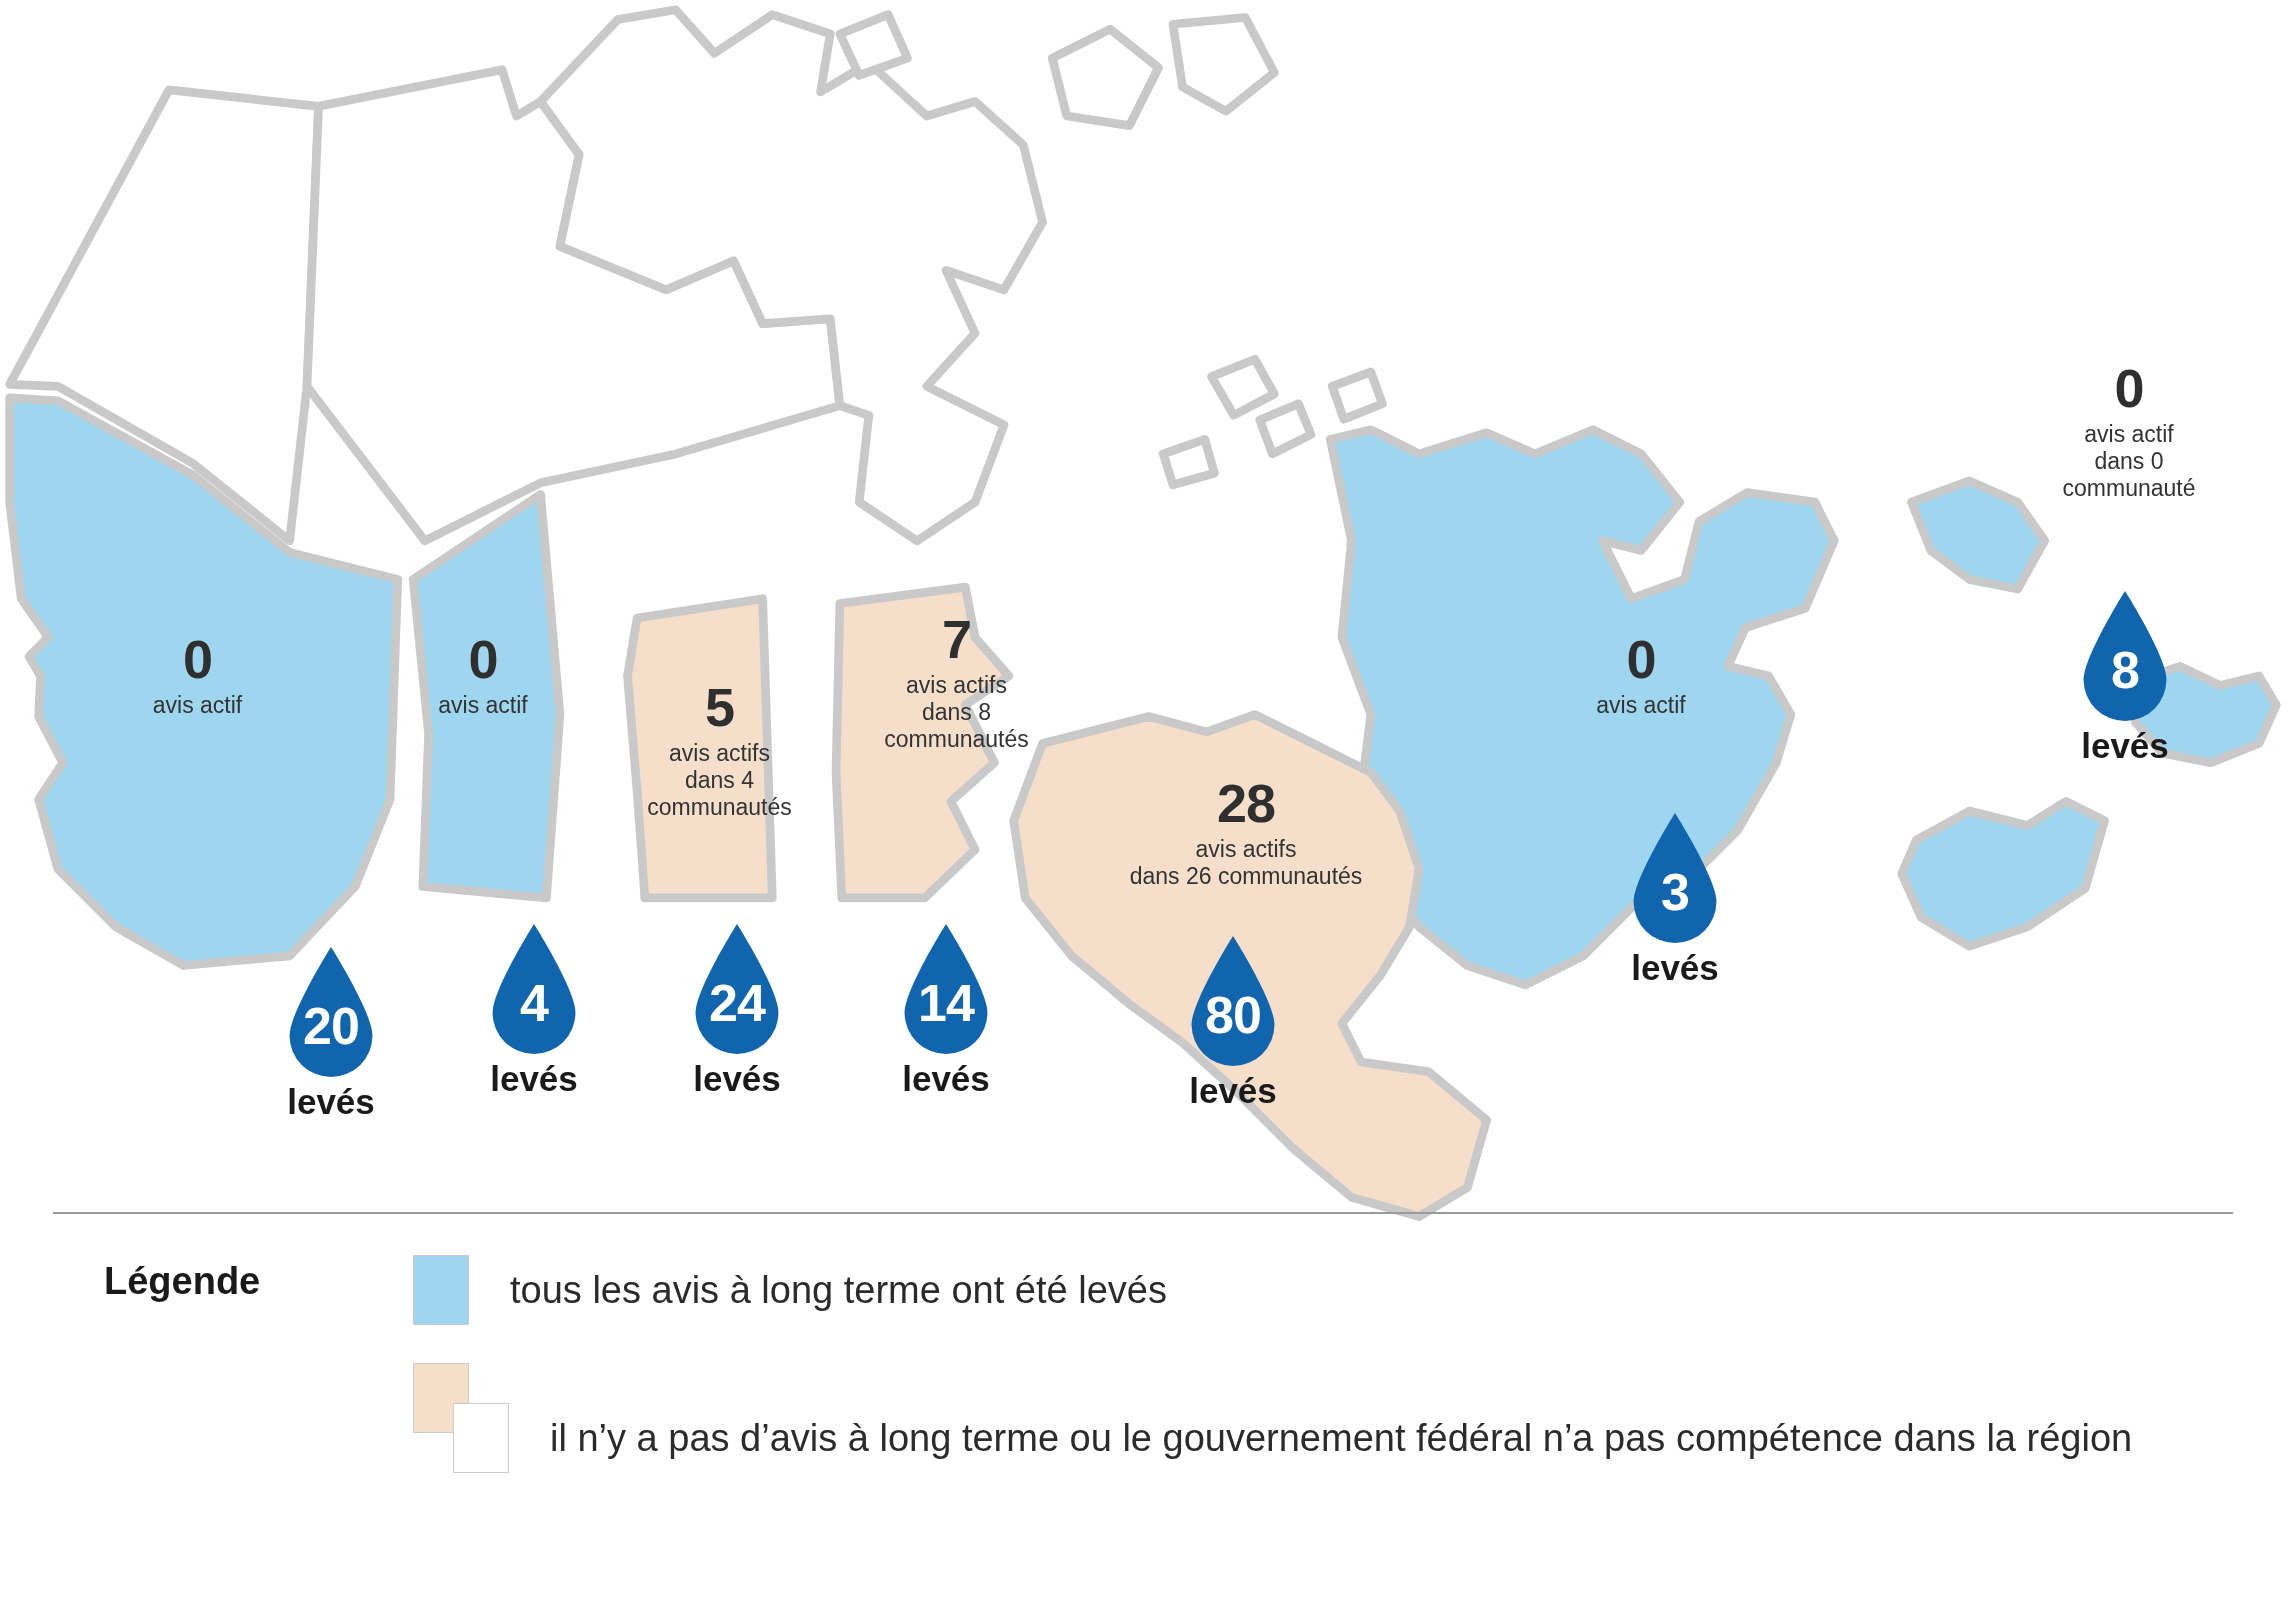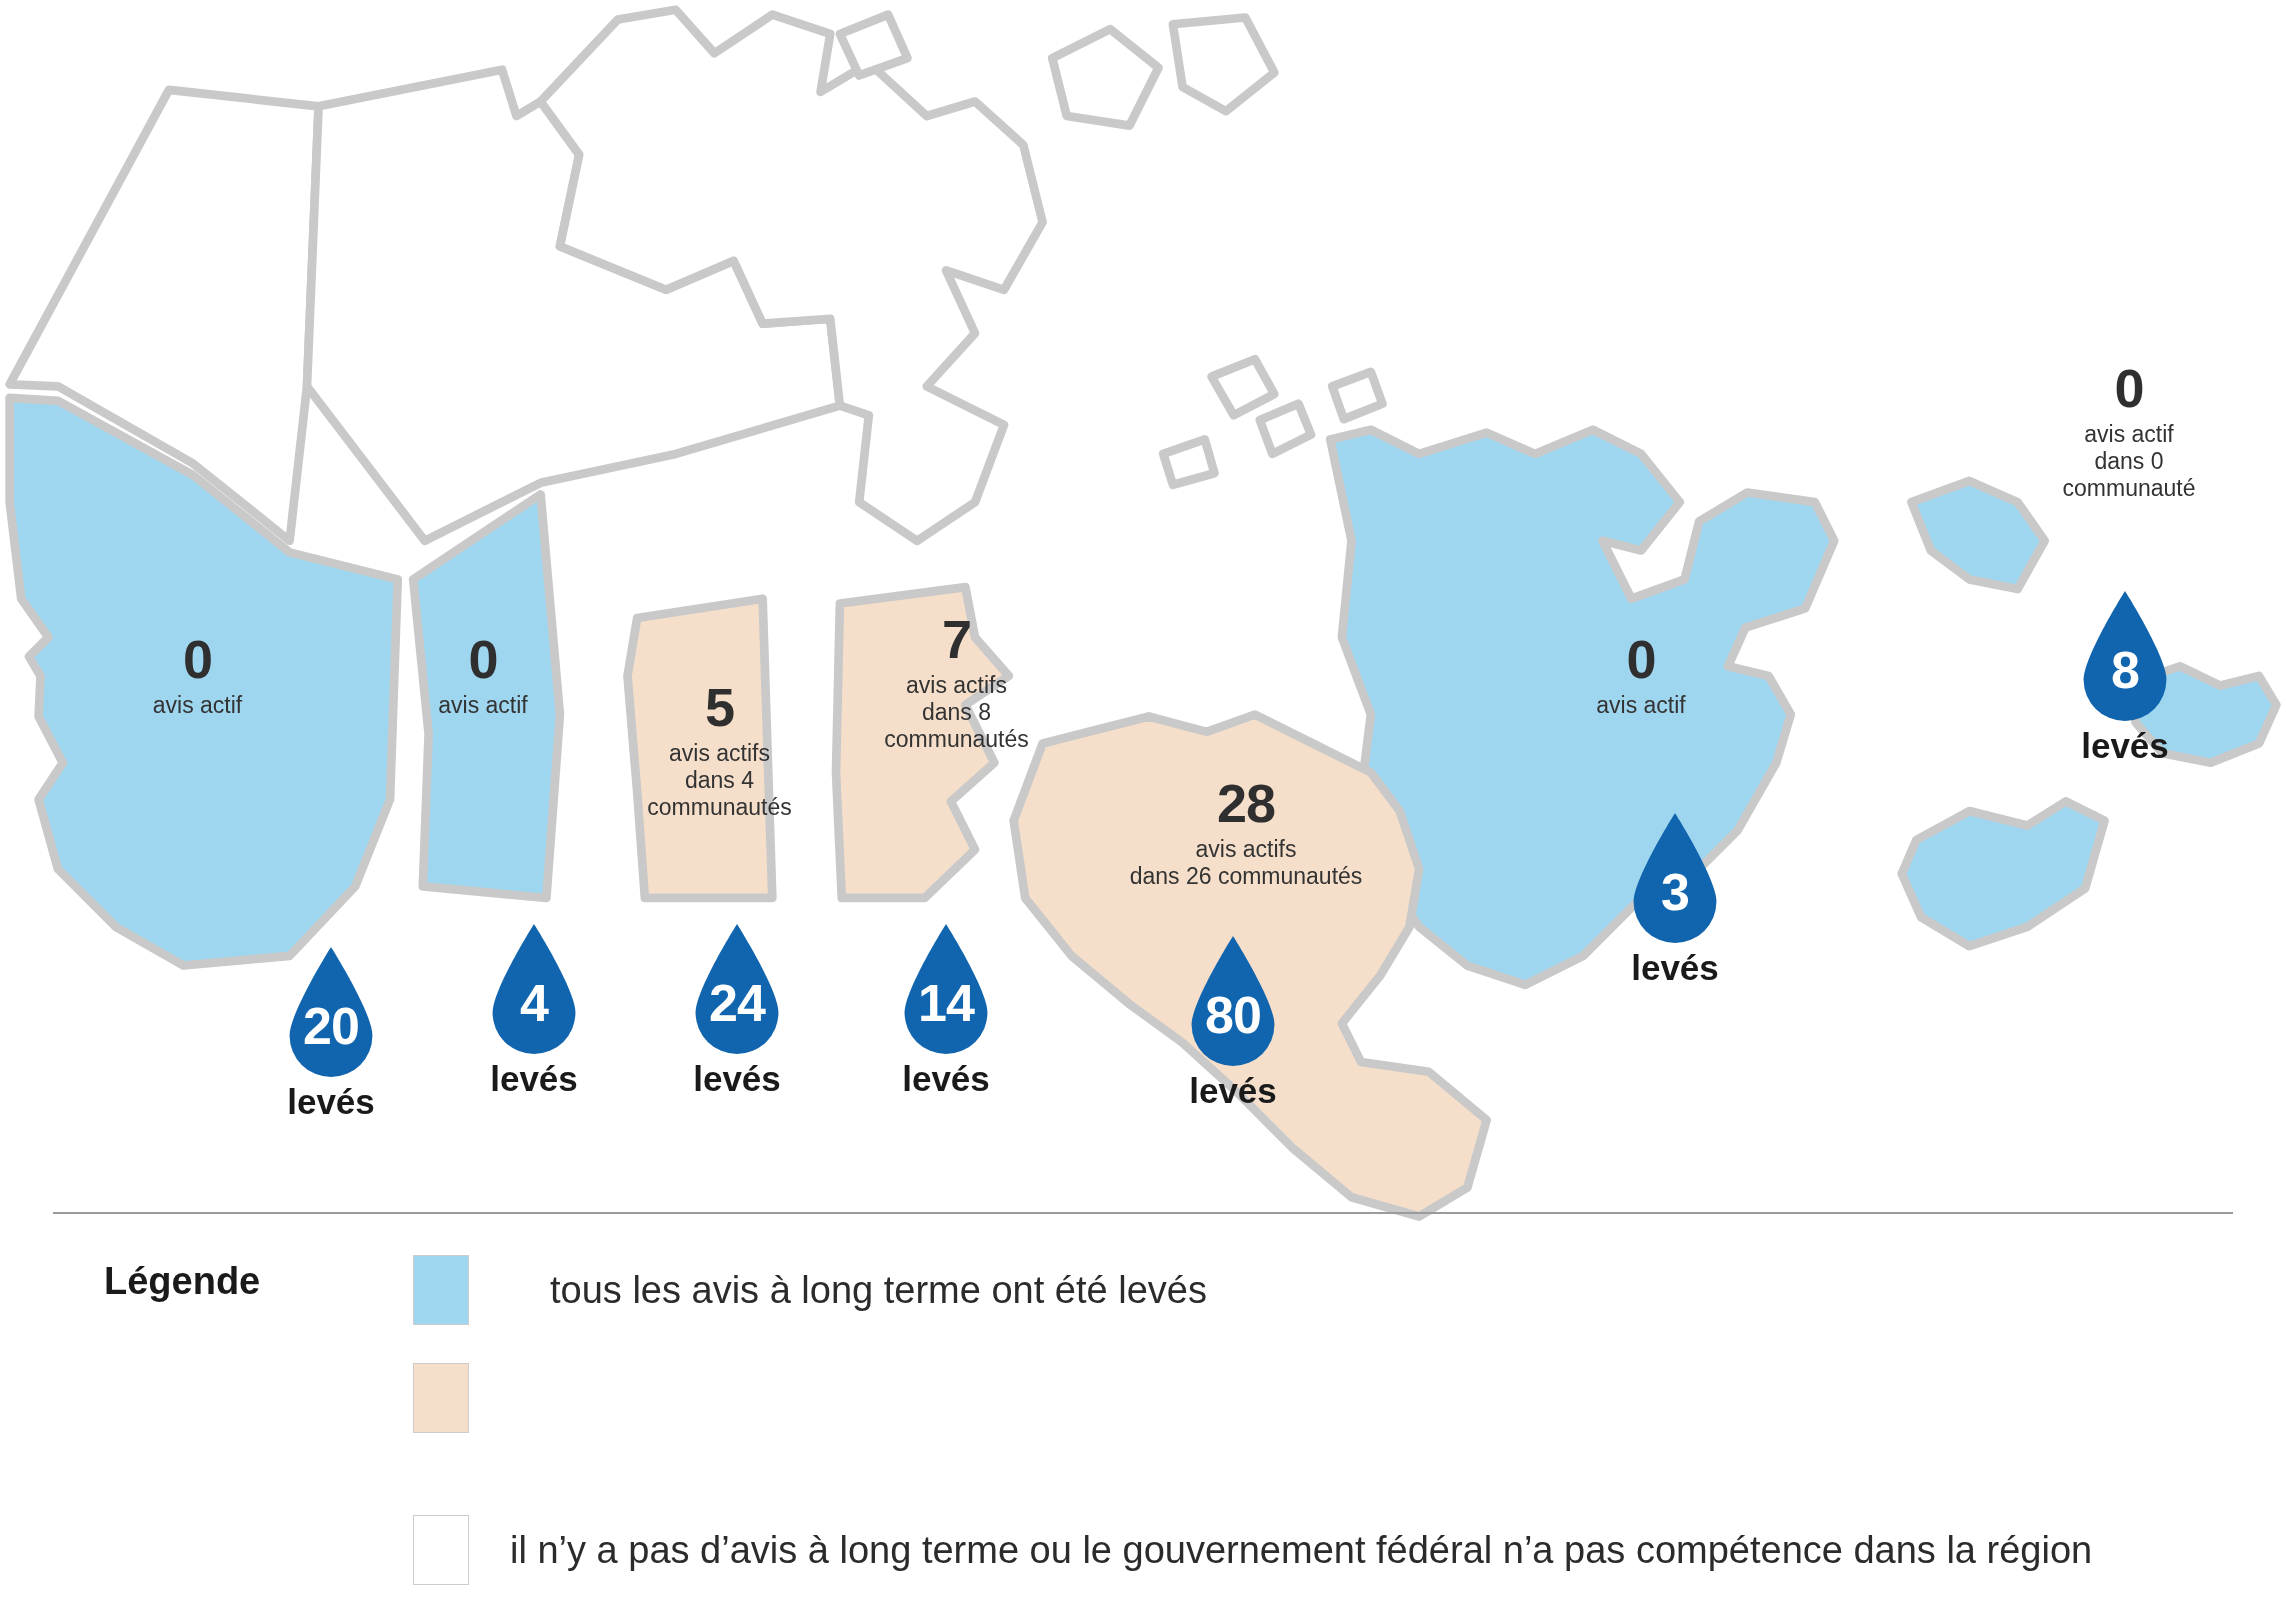--- a/index.html
+++ b/index.html
@@ -28,23 +28,23 @@
 
   
   #legend-rule{position:absolute;left:53px;top:1212px;width:2180px;height:1.9px;
                background:#9b9b9b;}
   #legend-title{position:absolute;left:104px;top:1260px;font-weight:bold;
                 font-size:38px;color:#1a1a1a;}
   .legend-row{position:absolute;left:413px;display:flex;align-items:center;}
   .legend-row .swatch{width:56px;height:70px;box-sizing:border-box;
                       border:1px solid #cfcbc7;margin-right:41px;flex:0 0 auto;}
   .legend-row .ltext{font-size:38px;color:#2b2b2b;white-space:nowrap;}
-  #legend-row-0{top:1255px;gap:40px;}
+  #legend-row-0{top:1255px;}
   #legend-row-1{top:1363px;}
-  #legend-row-2{top:1515px;}
+  #legend-row-2{top:1403px;margin-left:40px;}
 </style>
 </head>
 <body>
 
 <svg id="map-svg" viewBox="0 0 2368 1280" aria-hidden="true">
   <g id="g-none" fill="#ffffff" stroke="#c9c9c9" stroke-width="9" stroke-linejoin="round">
 
     <path d="M175 93 L330 110 L318 400 L300 560 L200 480 L60 400 L10 398 Z"></path>
 
     <path d="M330 110 L520 72 L535 120 L560 105 L600 160 L580 255 L690 300 L760 270 L790 335

